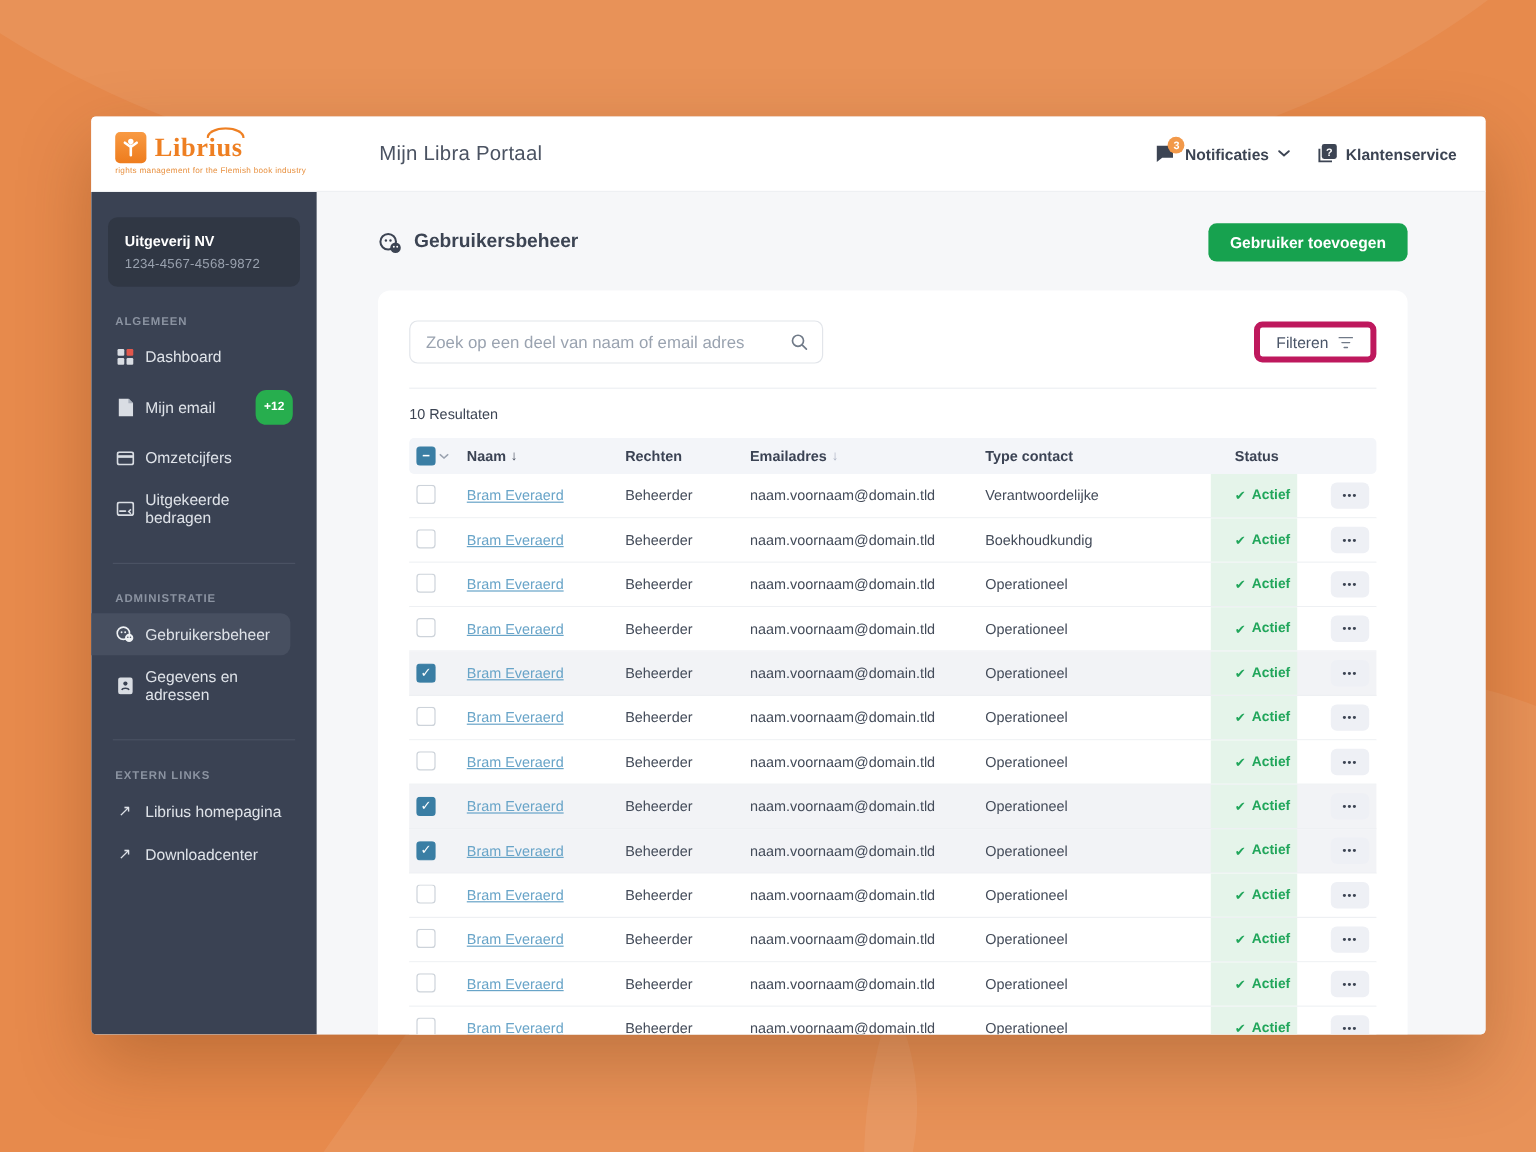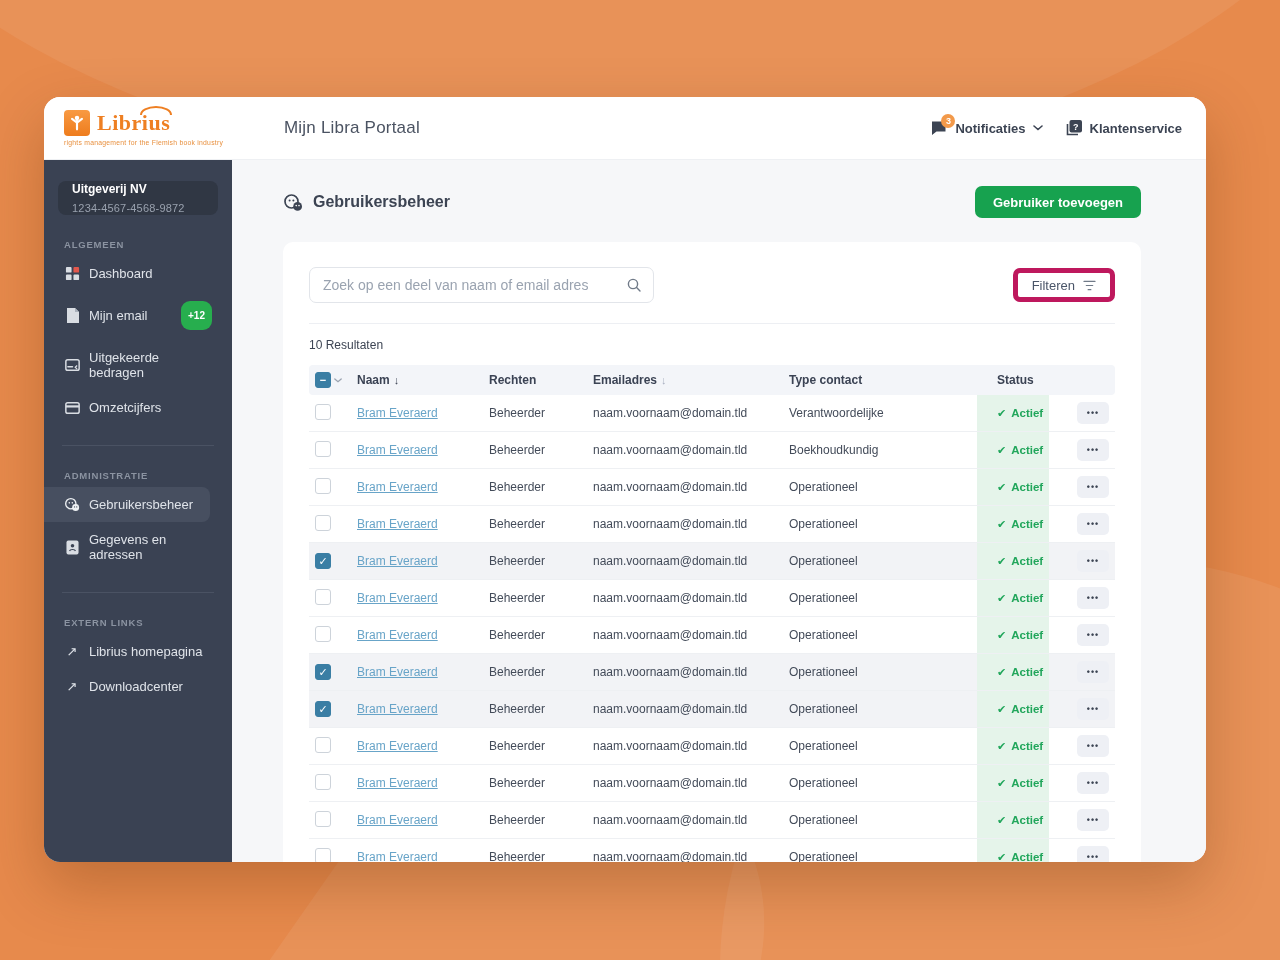--- a/index.html
+++ b/index.html
@@ -10,22 +10,22 @@
     color:#3c4453;
   }
   
   .bg-shape { position:absolute; border-radius:50%; background:rgba(255,255,255,0.07); }
   .bg-shape.s1 { width:1600px; height:900px; left:-200px; top:-720px; }
   .bg-shape.s2 { width:820px; height:820px; right:-260px; bottom:-420px; }
   .bg-shape.s3 { width:420px; height:700px; left:260px; bottom:-430px; transform:rotate(35deg); border-radius:200px; }
 
   
   .window {
-    position:absolute; left:44px; top:97px; width:1162px; height:765px;
-    border-radius:16px; overflow:hidden; background:#f6f7f9;
+    position:absolute; left:76px; top:97px; width:1162px; height:765px;
+    border-radius:4px; overflow:hidden; background:#f6f7f9;
     box-shadow:0 24px 60px rgba(90,40,5,.28);
     display:flex; flex-direction:column;
   }
 
   
   .topbar {
     height:63px; background:#fff; display:flex; align-items:center; flex:0 0 auto;
     border-bottom:1px solid #eef0f3;
   }
   .logo-block { width:188px; padding-left:20px; flex:0 0 auto; }
@@ -65,21 +65,21 @@
     position:absolute; top:-1px; right:-2px; width:8px; height:8px; border-radius:50%;
     background:#1fae67; border:1.5px solid #fff;
   }
   .chev { display:inline-flex; color:#3c4453; }
 
   
   .win-body { flex:1; display:flex; min-height:0; }
 
   
   .sidebar { width:188px; flex:0 0 auto; background:#3a4253; padding:21px 14px 0 14px; color:#dfe3e9; }
-  .company-box { background:#303744; border-radius:8px; padding:1px 14px; }
+  .company-box { background:#303744; border-radius:8px; padding:13px 14px; }
   .company-name { font-size:12px; font-weight:700; color:#fff; }
   .company-id { font-size:11px; color:#99a1ae; margin-top:6px; letter-spacing:.2px; }
   .side-section { font-size:9.5px; font-weight:700; letter-spacing:.8px; color:#8b93a1; margin:24px 0 6px 6px; }
   .side-item {
     display:flex; align-items:center; gap:9px; font-size:13px; color:#dfe3e9;
     padding:10px 6px; border-radius:8px; cursor:pointer; position:relative;
   }
   .side-item .ico { width:16px; display:inline-flex; justify-content:center; flex:0 0 auto; }
   .side-item.active { background:#474f60; margin:0 8px 0 -14px; padding-left:20px; border-radius:0 8px 8px 0; }
   .side-badge {
@@ -242,35 +242,35 @@
           </svg>
         </span>
         <span>Mijn email</span>
         <span class="side-badge">+12</span>
       </div>
 
       <div class="side-item">
         <span class="ico">
           <svg width="15" height="12" viewBox="0 0 16 13">
             <rect x="0.8" y="0.8" width="14.4" height="11.4" rx="2" fill="none" stroke="#d9dde3" stroke-width="1.6"></rect>
-            <path d="M3 8.5h5" stroke="#d9dde3" stroke-width="1.6" stroke-linecap="round"></path>
-            <path d="M13 7l-2 2 2 2" stroke="#d9dde3" stroke-width="1.4" fill="none"></path>
-          </svg>
-        </span>
-        <span>Uitgekeerde bedragen</span>
+            <rect x="0.8" y="3.6" width="14.4" height="2.4" fill="#d9dde3"></rect>
+          </svg>
+        </span>
+        <span>Omzetcijfers</span>
       </div>
 
       <div class="side-item">
         <span class="ico">
           <svg width="15" height="12" viewBox="0 0 16 13">
             <rect x="0.8" y="0.8" width="14.4" height="11.4" rx="2" fill="none" stroke="#d9dde3" stroke-width="1.6"></rect>
-            <rect x="0.8" y="3.6" width="14.4" height="2.4" fill="#d9dde3"></rect>
-          </svg>
-        </span>
-        <span>Omzetcijfers</span>
+            <path d="M3 8.5h5" stroke="#d9dde3" stroke-width="1.6" stroke-linecap="round"></path>
+            <path d="M13 7l-2 2 2 2" stroke="#d9dde3" stroke-width="1.4" fill="none"></path>
+          </svg>
+        </span>
+        <span>Uitgekeerde bedragen</span>
       </div>
 
       <div class="side-divider"></div>
 
       <div class="side-section">ADMINISTRATIE</div>
 
       <div class="side-item active">
         <span class="ico">
           <svg width="16" height="15" viewBox="0 0 20 19">
             <circle cx="8.5" cy="8.5" r="6.5" fill="none" stroke="#eef1f4" stroke-width="1.7"></circle>

